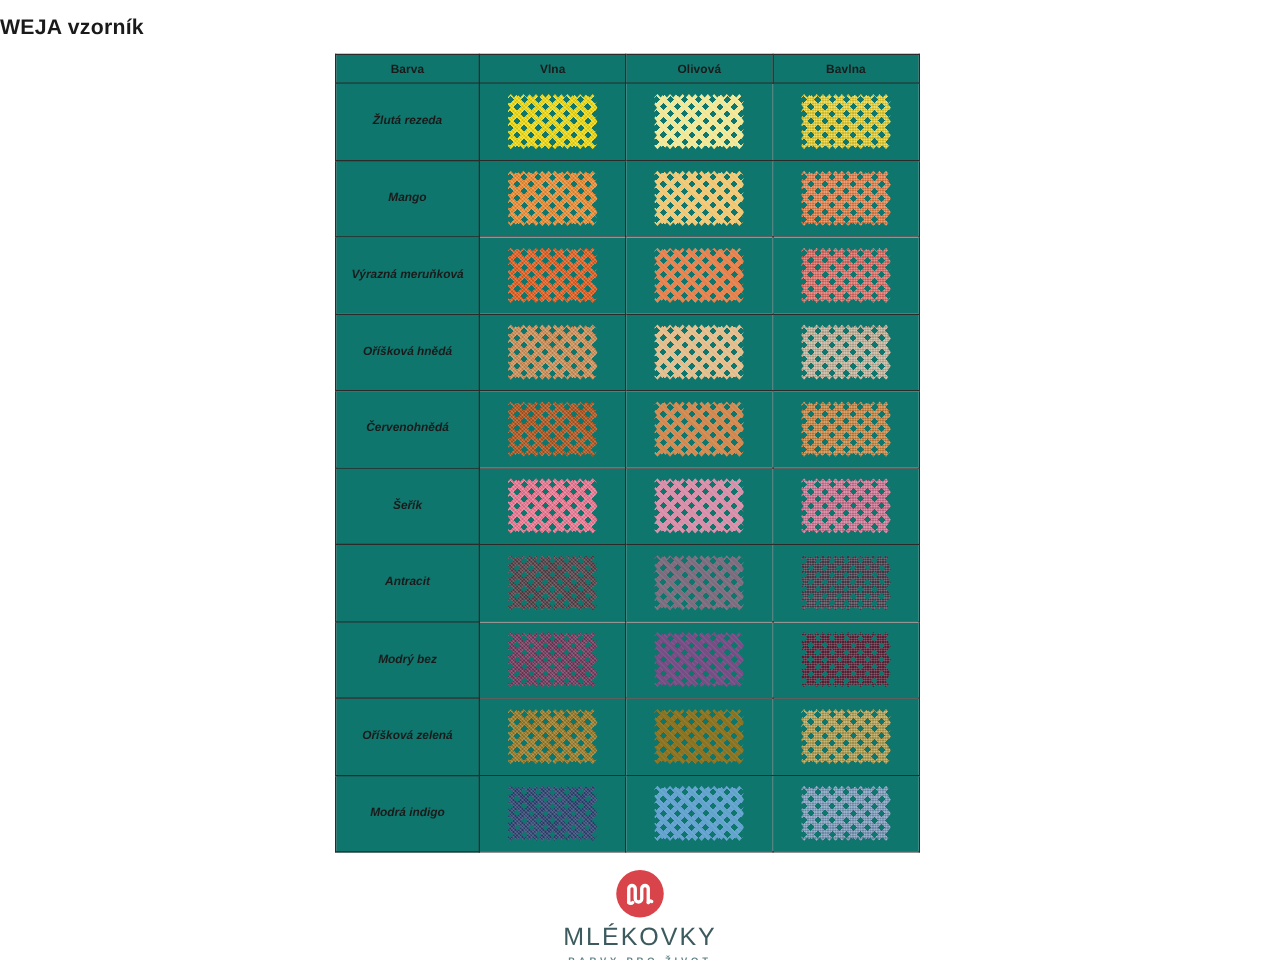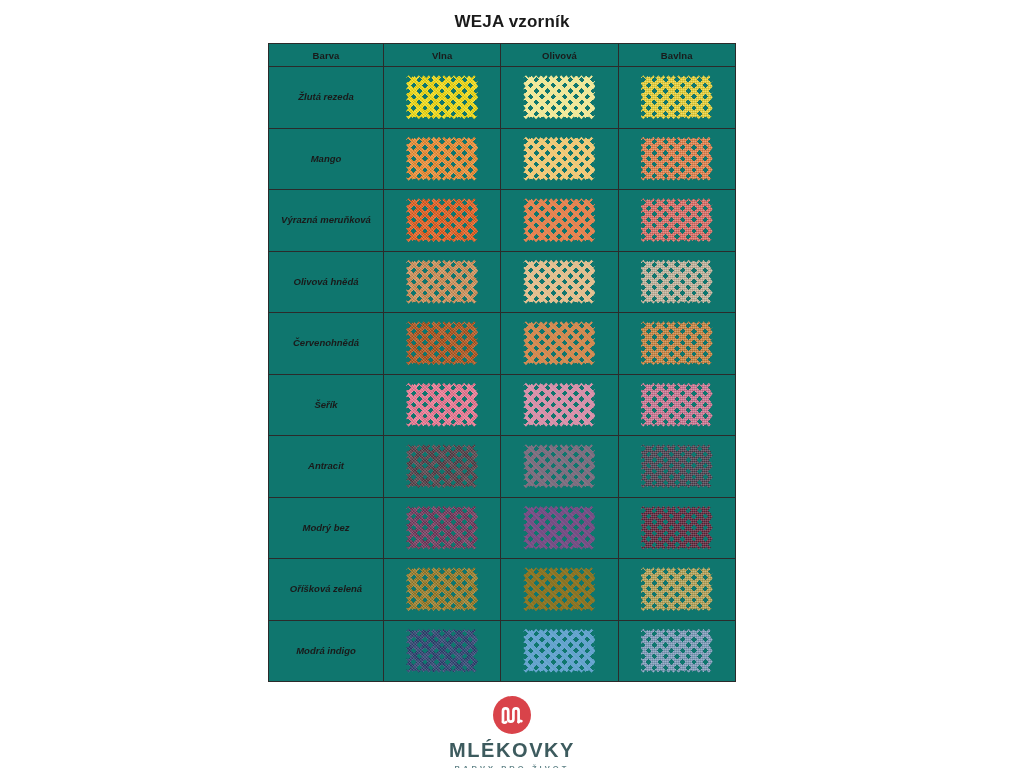--- a/index.html
+++ b/index.html
@@ -19,21 +19,21 @@
     height: 768px;
     background: #ffffff;
   }
 
   
   #page-title {
     position: absolute;
     top: 12px;
     left: 0;
     width: 1024px;
-    text-align: center;
+    text-align: left;
     font-size: 17px;
     font-weight: bold;
     color: #1a1a1a;
     letter-spacing: 0.2px;
   }
 
   
   #swatch-table-wrap {
     position: absolute;
     left: 268px;
@@ -155,21 +155,21 @@
     margin: 0 auto 5px auto;
     display: flex;
     align-items: center;
     justify-content: center;
   }
 
   #brand-mark svg { display: block; }
 
   #brand-name {
     font-size: 20px;
-    font-weight: bold;
+    font-weight: normal;
     color: #3d5b5e;
     letter-spacing: 1.6px;
     line-height: 1.1;
   }
 
   #brand-tagline {
     font-size: 7.5px;
     font-weight: bold;
     color: #64868a;
     letter-spacing: 3.1px;
@@ -230,21 +230,21 @@
               <div class="swatch wool" style="background-color: rgb(227, 95, 32);"></div>
             </td>
             <td class="swatch-cell">
               <div class="swatch silk" style="background-color: rgb(231, 132, 81);"></div>
             </td>
             <td class="swatch-cell">
               <div class="swatch cotton" style="background-color: rgb(221, 108, 100);"></div>
             </td>
           </tr>
           <tr>
-            <td class="color-name">Olivová hnědá</td>
+            <td class="color-name">Oříšková hnědá</td>
             <td class="swatch-cell">
               <div class="swatch wool" style="background-color: rgb(207, 144, 88);"></div>
             </td>
             <td class="swatch-cell">
               <div class="swatch silk" style="background-color: rgb(229, 193, 145);"></div>
             </td>
             <td class="swatch-cell">
               <div class="swatch cotton" style="background-color: rgb(196, 180, 156);"></div>
             </td>
           </tr>

